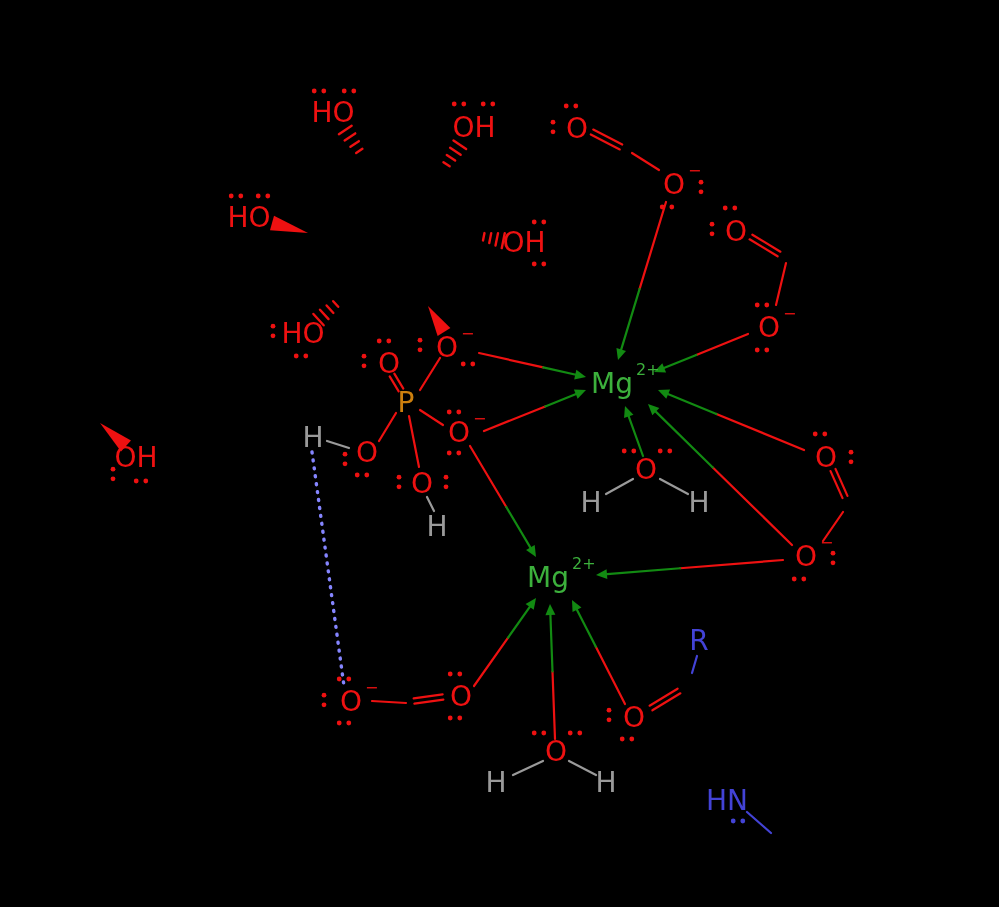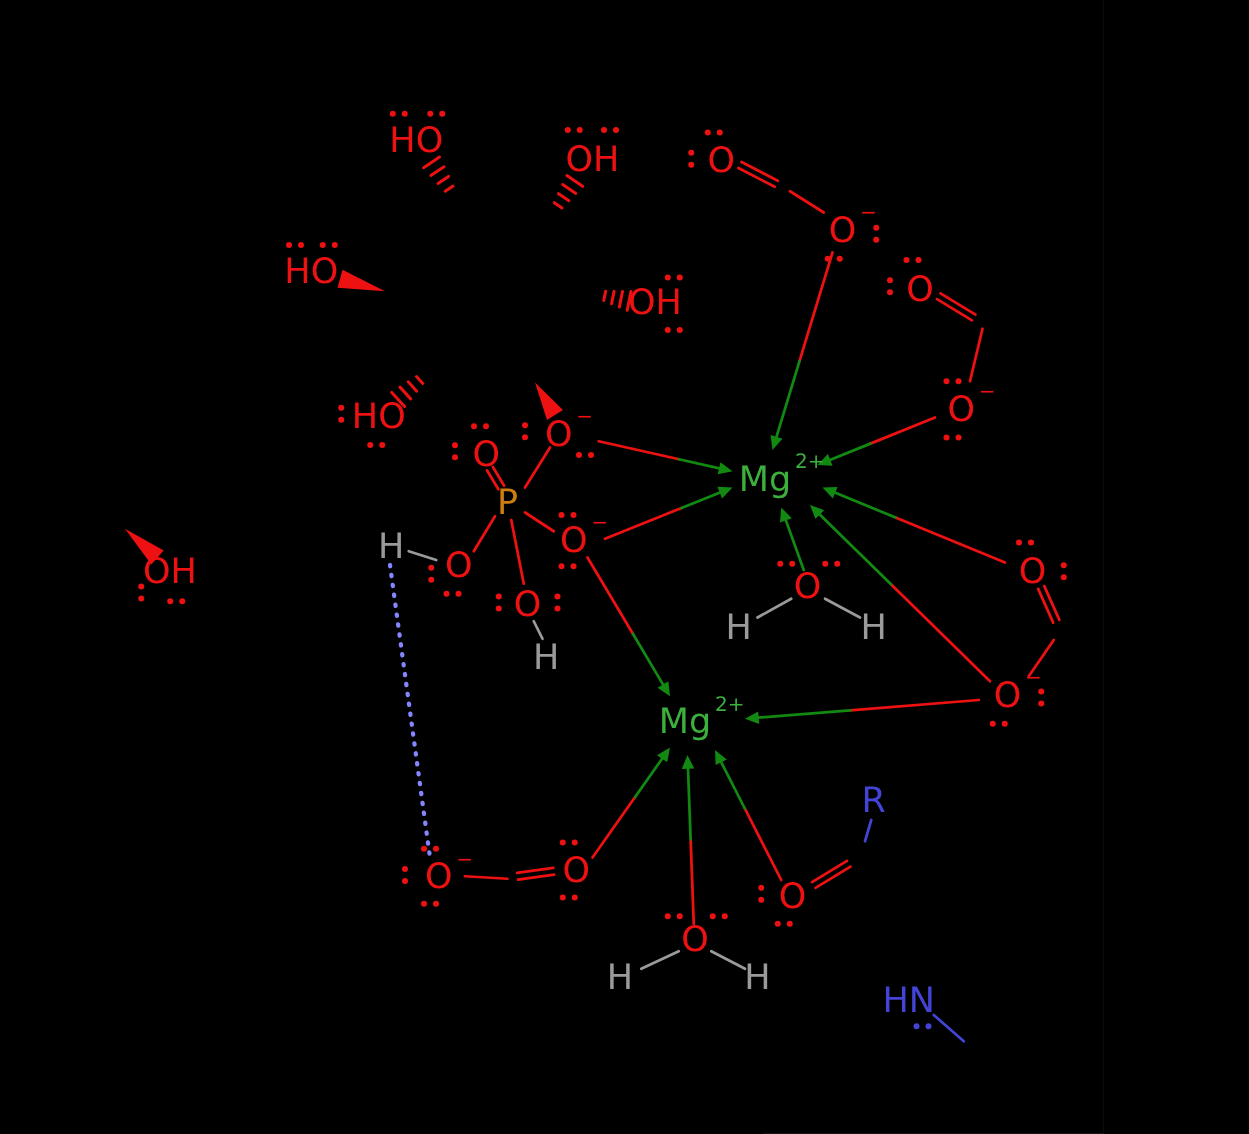--- a/index.html
+++ b/index.html
@@ -1,17 +1,17 @@
 <!DOCTYPE html>
 <html><head>
 <meta charset="utf-8">
 <style>
   html,body{margin:0;padding:0;}
   body{background:#000;font-family:"DejaVu Sans","Liberation Sans",sans-serif;}
-  .stage{position:relative;width:883px;height:907px;background:#404040;overflow:hidden;}
+  .stage{position:relative;width:883px;height:907px;background:#84cc16;overflow:hidden;}
   svg{display:block;}
   text{user-select:none;}
 </style>
 </head>
 <body>
 
 <div class="stage">
   <svg id="mol" xmlns="http://www.w3.org/2000/svg" width="999" height="907" viewBox="0 0 999 907" style="background: rgb(0, 0, 0);">
       <line x1="362.4201886037669" y1="148.86987426415538" x2="356.1798113962331" y2="153.0301257358446" stroke="#ee1111" stroke-width="2.4" stroke-linecap="round"></line>
       <line x1="358.8218539864061" y1="141.1287640090626" x2="350.4181460135939" y2="146.73123599093742" stroke="#ee1111" stroke-width="2.4" stroke-linecap="round"></line>

